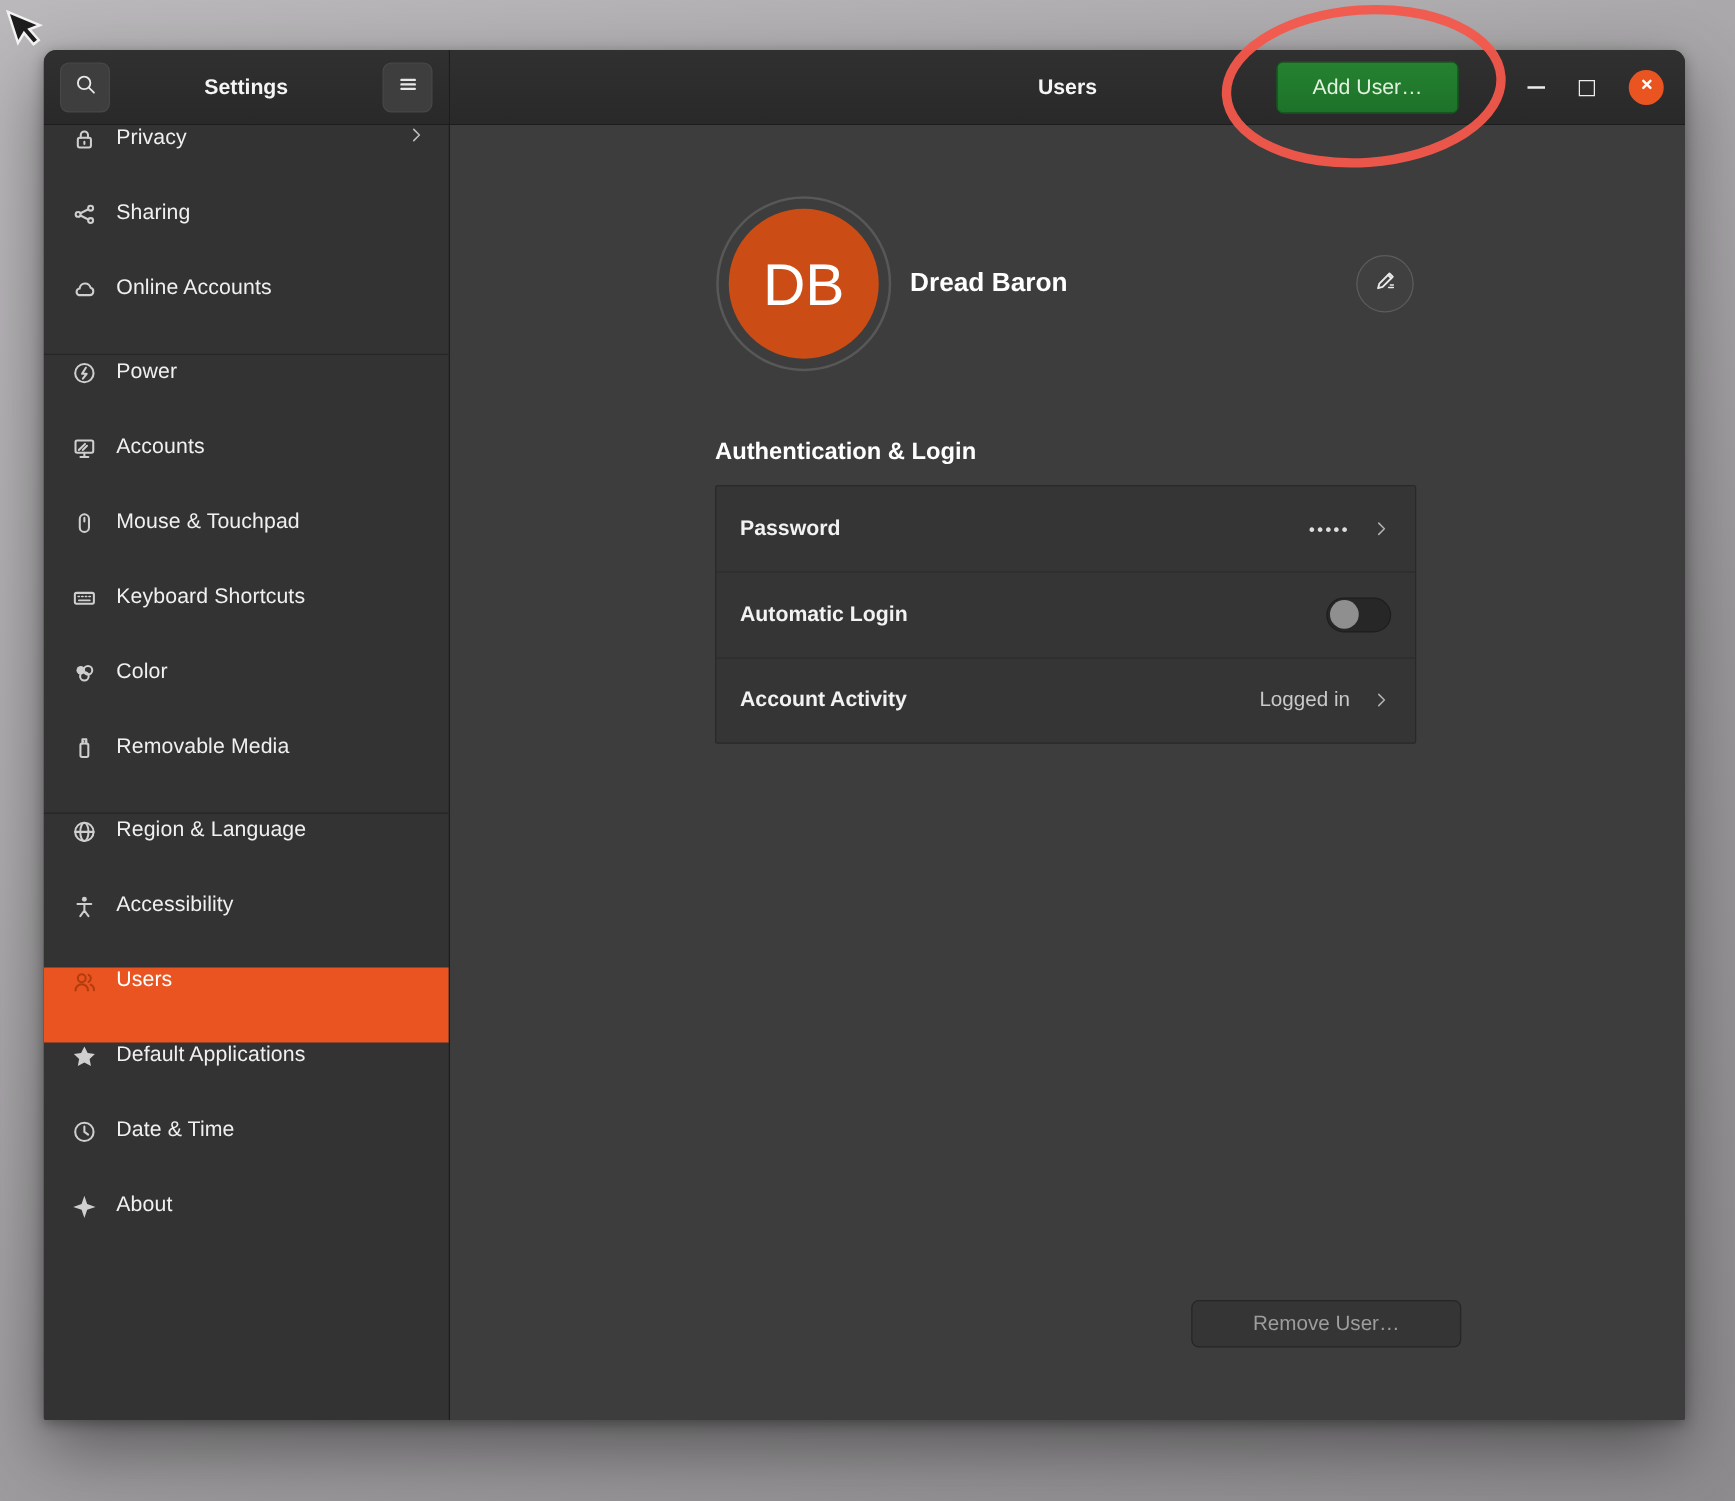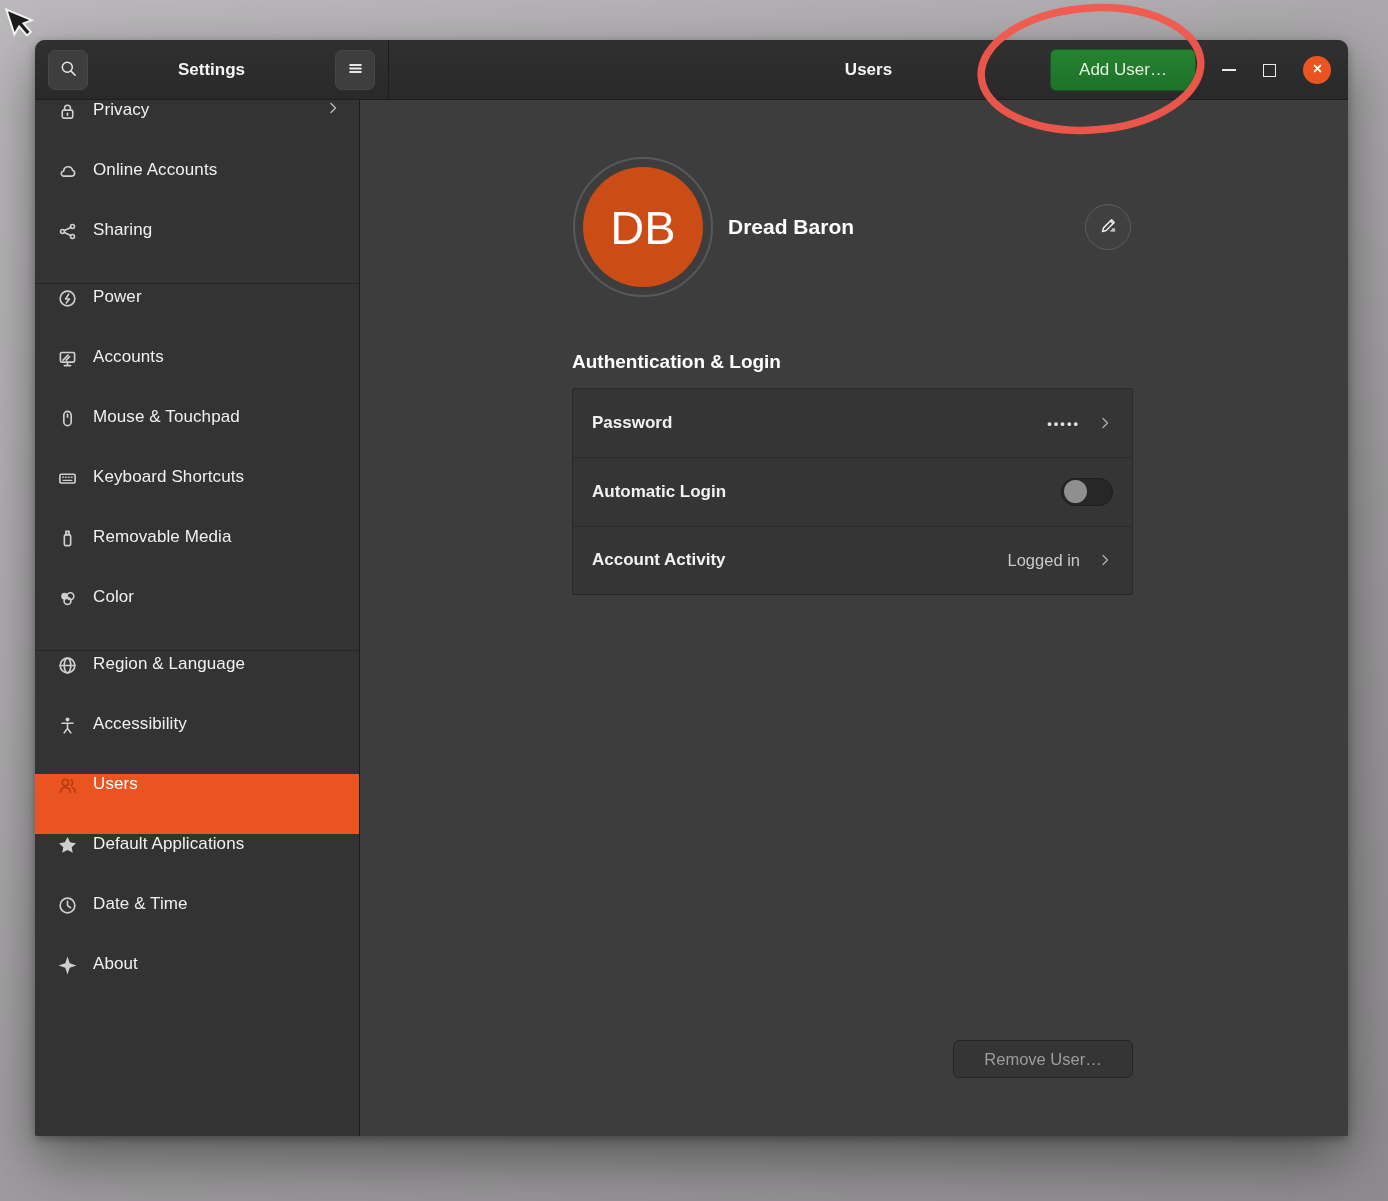--- a/index.html
+++ b/index.html
@@ -13,21 +13,21 @@
   
   .window {
     position:absolute; left:35px; top:40px; width:1313px; height:1096px;
     border-radius:10px 10px 2px 2px; overflow:hidden; background:#3d3d3d;
     box-shadow:0 22px 55px rgba(0,0,0,.42), 0 3px 10px rgba(0,0,0,.3);
   }
 
   
   .titlebar { position:absolute; top:0; left:0; right:0; height:60px; display:flex; z-index:5; }
   .tb-left {
-    width:354px; flex:none; position:relative;
+    width:325px; flex:none; position:relative;
     background:linear-gradient(#303030,#292929);
     border-right:1px solid #1d1d1d; border-bottom:1px solid #1d1d1d;
     display:flex; align-items:center; justify-content:center;
   }
   .tb-right {
     flex:1; position:relative;
     background:linear-gradient(#303030,#292929);
     border-bottom:1px solid #1d1d1d;
     display:flex; align-items:center; justify-content:center;
   }
@@ -110,21 +110,21 @@
   .toggle {
     width:52px; height:28px; border-radius:14px; background:#272727;
     border:1px solid #1e1e1e; position:relative; cursor:pointer;
   }
   .toggle .knob {
     position:absolute; left:2px; top:1.5px; width:23px; height:23px;
     border-radius:50%; background:#8f8f8f;
   }
 
   .remove-user-btn {
-    position:absolute; left:592px; top:940px; width:180px; height:38px;
+    position:absolute; left:592px; top:940px; width:216px; height:38px;
     background:#353535; border:1px solid #262626; border-radius:6px;
     color:#9d9d9d; font-size:16.5px; display:flex; align-items:center; justify-content:center;
     cursor:pointer;
   }
 
   
   .annotation-layer { position:absolute; left:0; top:0; width:1388px; height:1201px; pointer-events:none; z-index:50; }
   .cursor-layer { position:absolute; left:2px; top:4px; width:34px; height:44px; pointer-events:none; z-index:60; }
 
   svg.lineicon { fill:none; stroke:currentColor; stroke-width:1.25; stroke-linecap:round; stroke-linejoin:round; }
@@ -183,36 +183,36 @@
           <span class="sb-label">Privacy</span>
           <span class="sb-chev">
             <svg class="lineicon" viewBox="0 0 16 16">
               <path d="M6 3.5L10.5 8L6 12.5"></path>
             </svg>
           </span>
         </div>
         <div class="sb-row">
           <span class="sb-icon">
             <svg class="lineicon" viewBox="0 0 16 16">
-              <path d="M4.5 11.5h6.8a2.3 2.3 0 0 0 .5-4.5 3.4 3.4 0 0 0-6.7.5 2.1 2.1 0 0 0-.6 4z"></path>
-            </svg>
-          </span>
-          <span class="sb-label">Online Accounts</span>
-        </div>
-        <div class="sb-row">
-          <span class="sb-icon">
-            <svg class="lineicon" viewBox="0 0 16 16">
               <circle cx="4.2" cy="8" r="1.5"></circle>
               <circle cx="11.8" cy="4.2" r="1.5"></circle>
               <circle cx="11.8" cy="11.8" r="1.5"></circle>
               <path d="M5.6 7.3l4.8-2.4M5.6 8.7l4.8 2.4"></path>
             </svg>
           </span>
           <span class="sb-label">Sharing</span>
         </div>
+        <div class="sb-row">
+          <span class="sb-icon">
+            <svg class="lineicon" viewBox="0 0 16 16">
+              <path d="M4.5 11.5h6.8a2.3 2.3 0 0 0 .5-4.5 3.4 3.4 0 0 0-6.7.5 2.1 2.1 0 0 0-.6 4z"></path>
+            </svg>
+          </span>
+          <span class="sb-label">Online Accounts</span>
+        </div>
         <div class="sb-sep"></div>
         <div class="sb-row">
           <span class="sb-icon">
             <svg class="lineicon" viewBox="0 0 16 16">
               <circle cx="8" cy="8" r="5.6"></circle>
               <path d="M8.9 4.7L6.6 8.4h2.8L7.1 11.4"></path>
             </svg>
           </span>
           <span class="sb-label">Power</span>
         </div>
@@ -240,36 +240,36 @@
             <svg class="lineicon" viewBox="0 0 16 16">
               <rect x="2.2" y="4.8" width="11.6" height="6.6" rx="1"></rect>
               <path d="M4.2 7h.8M6.4 7h.8M8.6 7h.8M10.8 7h.8M4.6 9.4h6.8" style="stroke-width:1"></path>
             </svg>
           </span>
           <span class="sb-label">Keyboard Shortcuts</span>
         </div>
         <div class="sb-row">
           <span class="sb-icon">
             <svg class="lineicon" viewBox="0 0 16 16">
+              <circle cx="5.8" cy="6.2" r="2.6" fill="currentColor" stroke="none"></circle>
+              <circle cx="10.2" cy="6.2" r="2.6"></circle>
+              <circle cx="8" cy="9.9" r="2.6"></circle>
+            </svg>
+          </span>
+          <span class="sb-label">Color</span>
+        </div>
+        <div class="sb-row">
+          <span class="sb-icon">
+            <svg class="lineicon" viewBox="0 0 16 16">
               <rect x="5.6" y="5.2" width="4.8" height="8.2" rx="1"></rect>
               <path d="M6.8 5.2V2.6h2.4v2.6"></path>
               <path d="M7.5 3.9h.01M8.8 3.9h.01" style="stroke-width:1"></path>
             </svg>
           </span>
           <span class="sb-label">Removable Media</span>
-        </div>
-        <div class="sb-row">
-          <span class="sb-icon">
-            <svg class="lineicon" viewBox="0 0 16 16">
-              <circle cx="5.8" cy="6.2" r="2.6" fill="currentColor" stroke="none"></circle>
-              <circle cx="10.2" cy="6.2" r="2.6"></circle>
-              <circle cx="8" cy="9.9" r="2.6"></circle>
-            </svg>
-          </span>
-          <span class="sb-label">Color</span>
         </div>
         <div class="sb-sep"></div>
         <div class="sb-row">
           <span class="sb-icon">
             <svg class="lineicon" viewBox="0 0 16 16">
               <circle cx="8" cy="8" r="5.6"></circle>
               <ellipse cx="8" cy="8" rx="2.5" ry="5.6"></ellipse>
               <path d="M2.4 8h11.2"></path>
             </svg>
           </span>

